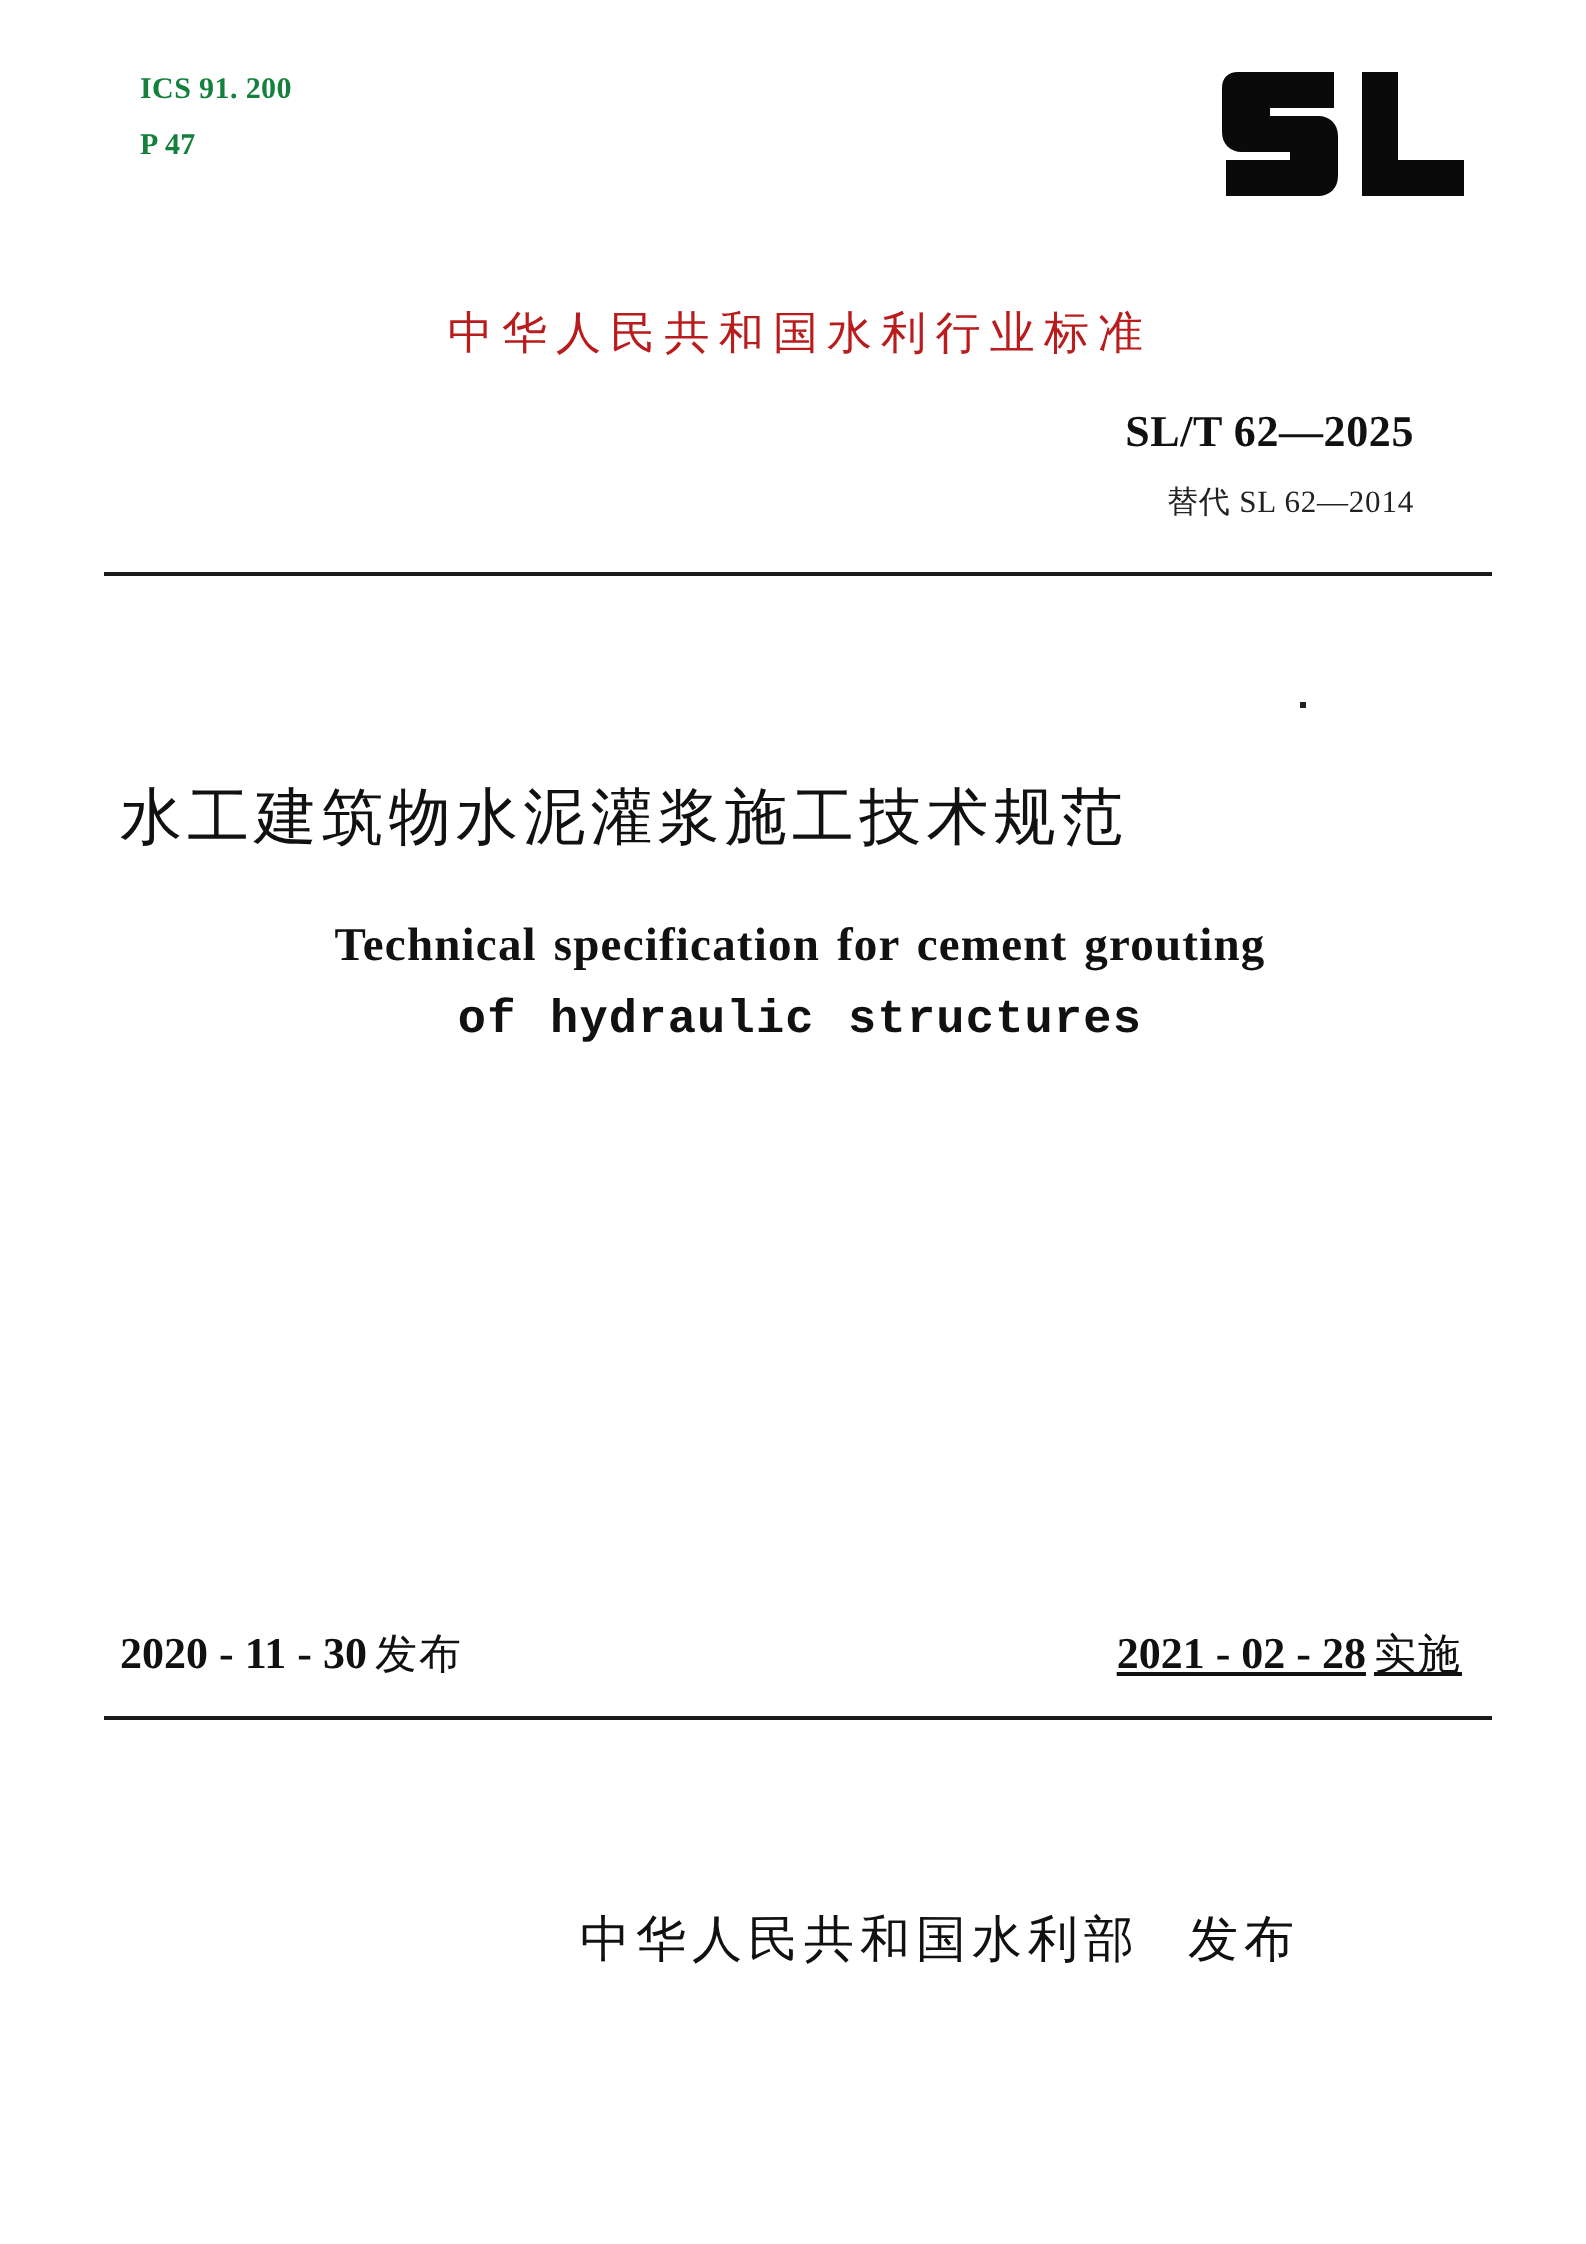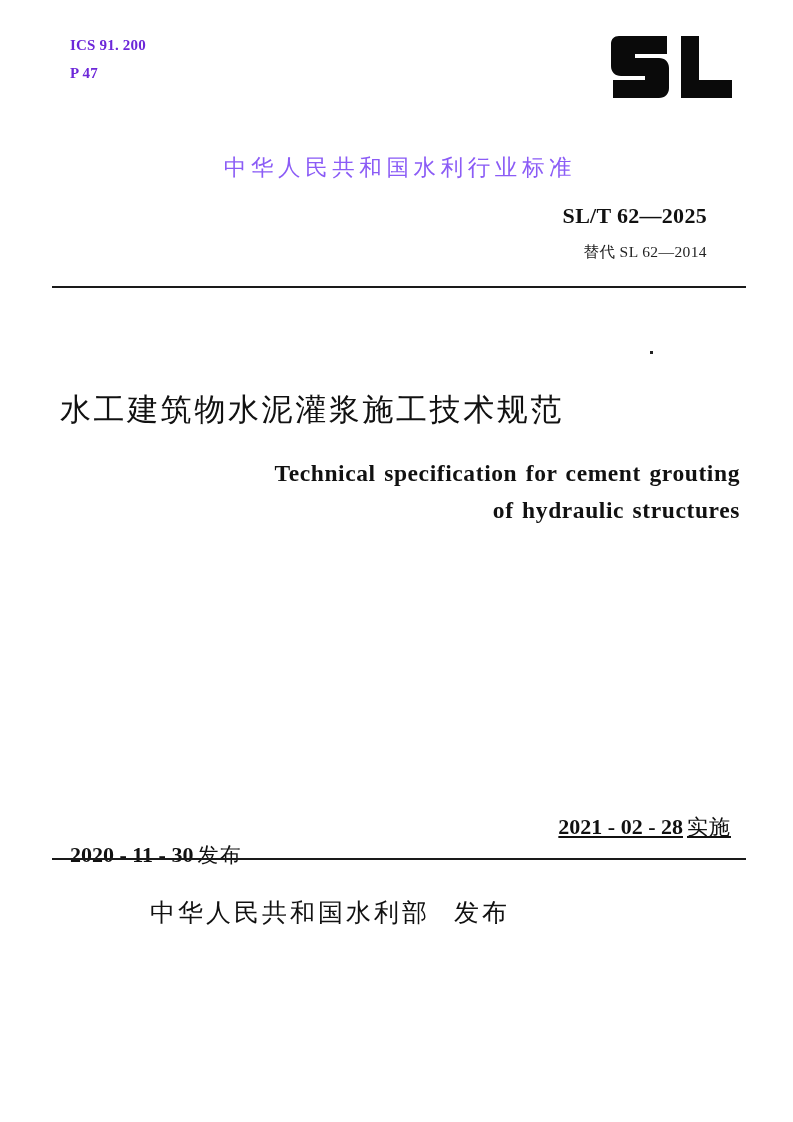--- a/index.html
+++ b/index.html
@@ -17,42 +17,42 @@
     }
     .abs { position: absolute; }
 
     .ics, .ccs {
       left: 70px;
       font-family: "Liberation Serif", serif;
       font-weight: bold;
       font-size: 15px;
       letter-spacing: 0.2px;
       line-height: 1;
-      color: #6d28d9;
+      color: #15803d;
     }
     .ics { top: 38px; }
     .ccs { top: 66px; }
 
     .sl-logo {
       left: 611px;
       top: 36px;
       width: 121px;
       height: 62px;
     }
 
     .header-title {
       left: 205px;
       top: 156px;
       width: 390px;
       text-align: center;
       font-family: "DejaVu Sans", sans-serif;
       font-size: 22.5px;
       letter-spacing: 4.6px;
       line-height: 1;
-      color: #8b5cf6;
+      color: #b91c1c;
     }
 
     .std-code {
       right: 86px;
       top: 205px;
       font-family: "Liberation Serif", serif;
       font-weight: bold;
       font-size: 22px;
       line-height: 1;
       letter-spacing: 0.3px;
@@ -93,56 +93,56 @@
       font-family: "DejaVu Sans", sans-serif;
       font-size: 31px;
       letter-spacing: 2.6px;
       line-height: 1;
       color: #111;
     }
 
     .en-title {
       left: 60px;
       width: 680px;
-      text-align: right;
+      text-align: center;
       font-family: "Liberation Serif", serif;
       font-weight: bold;
       font-size: 23.5px;
       letter-spacing: 0.6px;
       word-spacing: 2px;
       line-height: 1;
       color: #111;
     }
     .en-line-1 { top: 462px; }
-    .en-line-2 { top: 499px; }
+    .en-line-2 { top: 499px; font-family: Liberation Mono, monospace; }
 
     .date-row {
       top: 816px;
       font-family: "Liberation Serif", serif;
       font-weight: bold;
       font-size: 22px;
       line-height: 1;
       color: #111;
       white-space: nowrap;
     }
-    .date-issue { left: 70px; margin-top: 28px; }
+    .date-issue { left: 60px; }
     .date-impl { right: 62px; text-decoration: underline; }
     .date-row .cn {
       font-family: "DejaVu Sans", sans-serif;
       font-weight: normal;
       font-size: 21px;
       margin-left: 4px;
       letter-spacing: 1px;
     }
 
     .publisher {
       left: 150px;
-      top: 900px;
+      top: 957px;
       width: 500px;
-      text-align: left;
+      text-align: right;
       font-family: "DejaVu Sans", sans-serif;
       font-size: 25px;
       letter-spacing: 3px;
       line-height: 1;
       color: #111;
       white-space: nowrap;
     }
     .publisher .gap { display: inline-block; width: 24px; }
   </style>
 </head>

